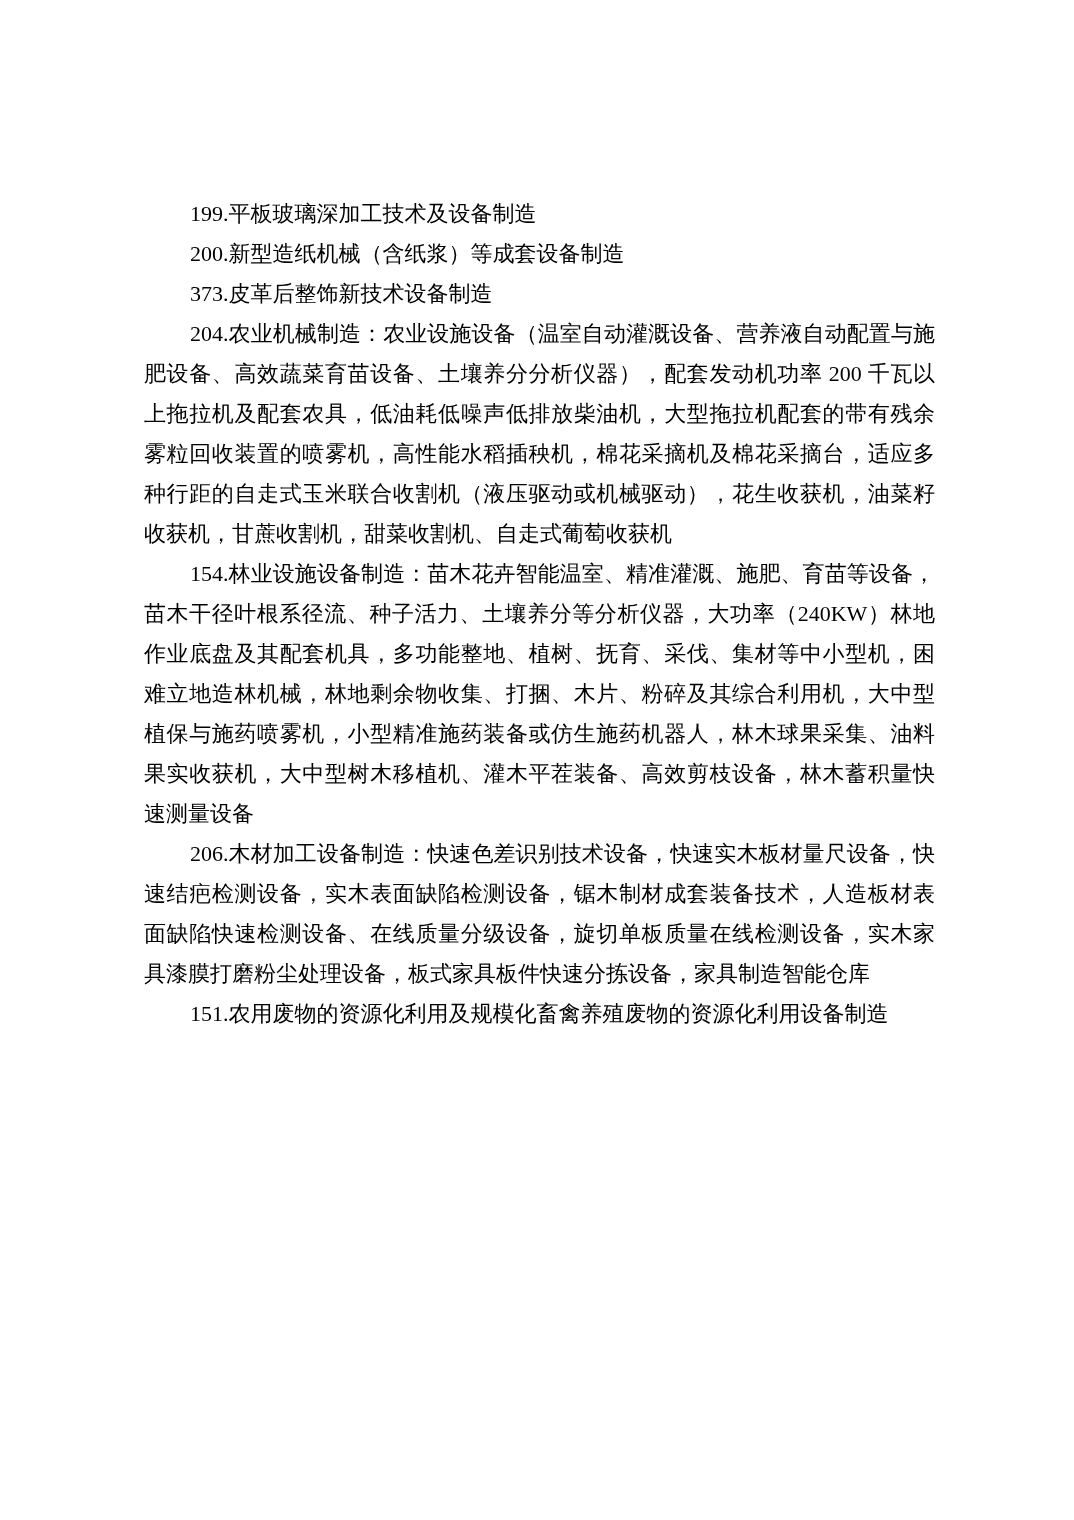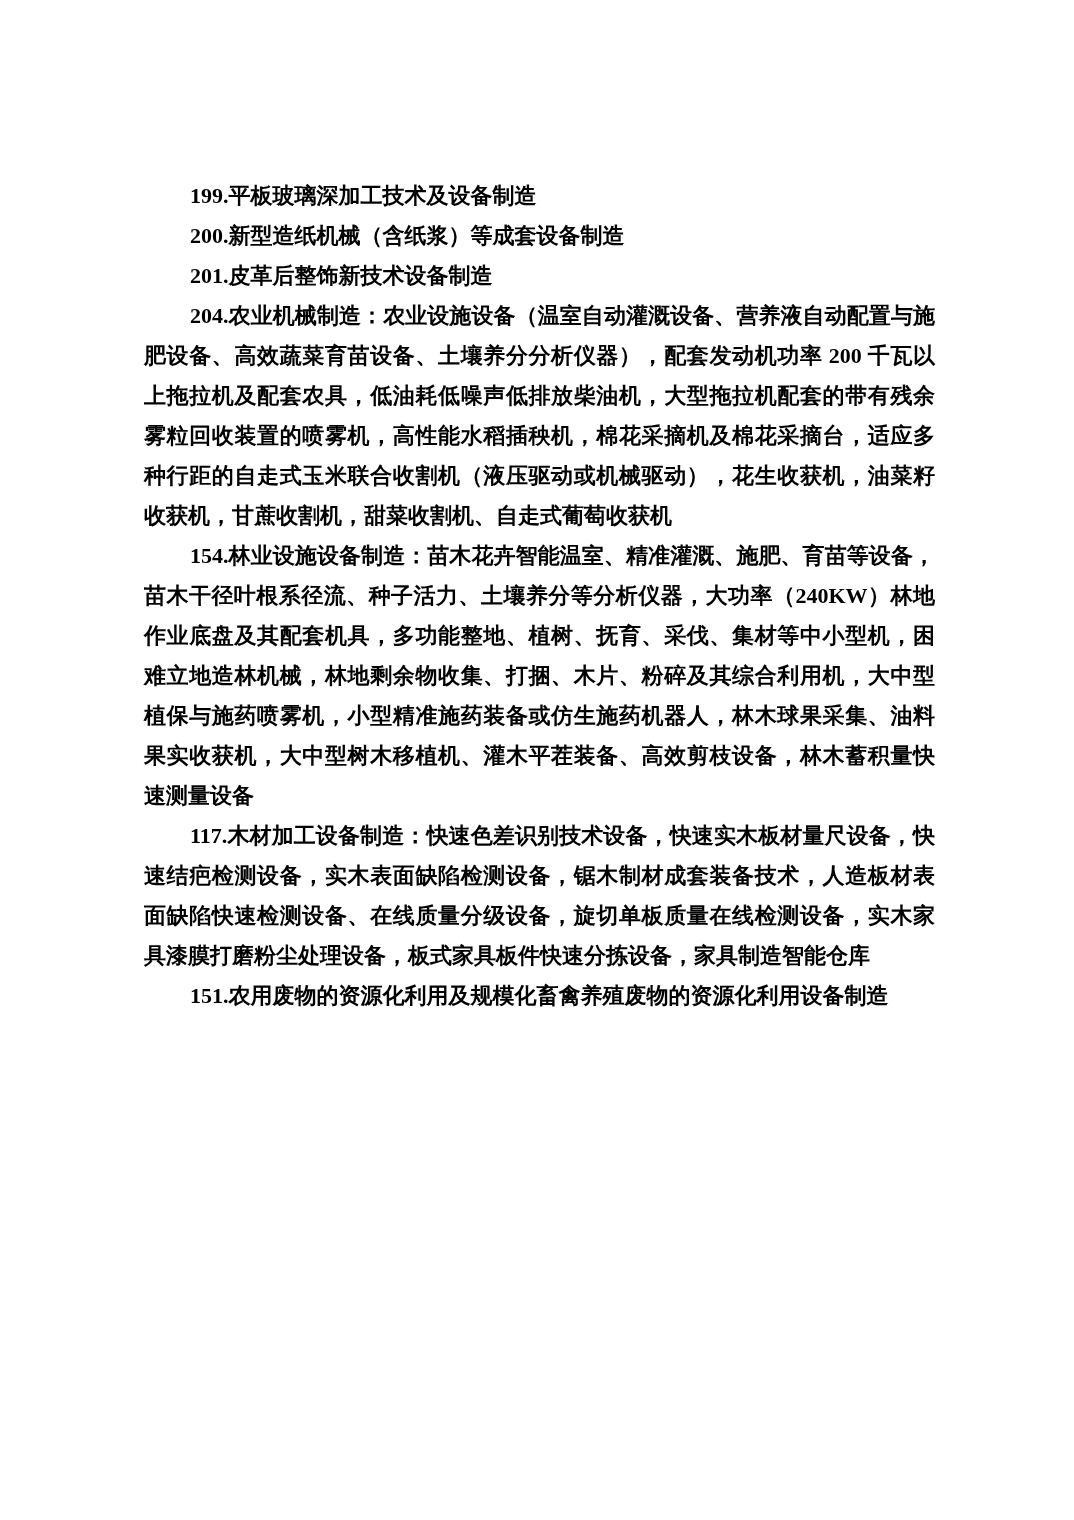--- a/index.html
+++ b/index.html
@@ -10,23 +10,22 @@
   .page {
     position: relative;
     width: 1074px;
     height: 1520px;
     background: #ffffff;
     overflow: hidden;
   }
   .content {
     position: absolute;
     left: 144px;
-    top: 176px;
+    top: 194px;
     width: 791px;
-    font-weight: bold;
   }
   .content p {
     margin: 0;
     padding: 0;
     font-family: "Liberation Serif", "DejaVu Serif", serif;
     font-size: 22px;
     line-height: 40px;
     color: #000000;
     text-align: justify;
     text-justify: inter-ideograph;
@@ -34,19 +33,19 @@
     word-break: normal;
   }
 </style>
 </head>
 <body>
 
 <div class="page">
   <div class="content">
     <p>199.平板玻璃深加工技术及设备制造</p>
     <p>200.新型造纸机械（含纸浆）等成套设备制造</p>
-    <p>201.皮革后整饰新技术设备制造</p>
+    <p>373.皮革后整饰新技术设备制造</p>
     <p>204.农业机械制造：农业设施设备（温室自动灌溉设备、营养液自动配置与施肥设备、高效蔬菜育苗设备、土壤养分分析仪器），配套发动机功率 200 千瓦以上拖拉机及配套农具，低油耗低噪声低排放柴油机，大型拖拉机配套的带有残余雾粒回收装置的喷雾机，高性能水稻插秧机，棉花采摘机及棉花采摘台，适应多种行距的自走式玉米联合收割机（液压驱动或机械驱动），花生收获机，油菜籽收获机，甘蔗收割机，甜菜收割机、自走式葡萄收获机</p>
     <p>154.林业设施设备制造：苗木花卉智能温室、精准灌溉、施肥、育苗等设备，苗木干径叶根系径流、种子活力、土壤养分等分析仪器，大功率（240KW）林地作业底盘及其配套机具，多功能整地、植树、抚育、采伐、集材等中小型机，困难立地造林机械，林地剩余物收集、打捆、木片、粉碎及其综合利用机，大中型植保与施药喷雾机，小型精准施药装备或仿生施药机器人，林木球果采集、油料果实收获机，大中型树木移植机、灌木平茬装备、高效剪枝设备，林木蓄积量快速测量设备</p>
-    <p>117.木材加工设备制造：快速色差识别技术设备，快速实木板材量尺设备，快速结疤检测设备，实木表面缺陷检测设备，锯木制材成套装备技术，人造板材表面缺陷快速检测设备、在线质量分级设备，旋切单板质量在线检测设备，实木家具漆膜打磨粉尘处理设备，板式家具板件快速分拣设备，家具制造智能仓库</p>
+    <p>206.木材加工设备制造：快速色差识别技术设备，快速实木板材量尺设备，快速结疤检测设备，实木表面缺陷检测设备，锯木制材成套装备技术，人造板材表面缺陷快速检测设备、在线质量分级设备，旋切单板质量在线检测设备，实木家具漆膜打磨粉尘处理设备，板式家具板件快速分拣设备，家具制造智能仓库</p>
     <p>151.农用废物的资源化利用及规模化畜禽养殖废物的资源化利用设备制造</p>
   </div>
 </div>
 
 </body></html>

